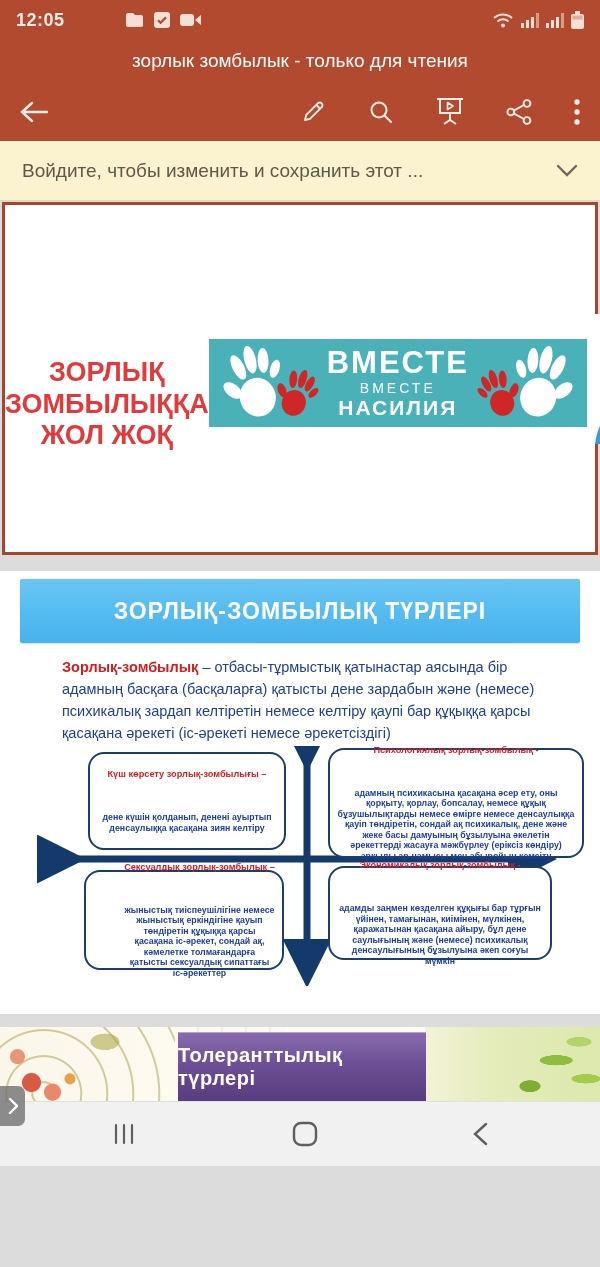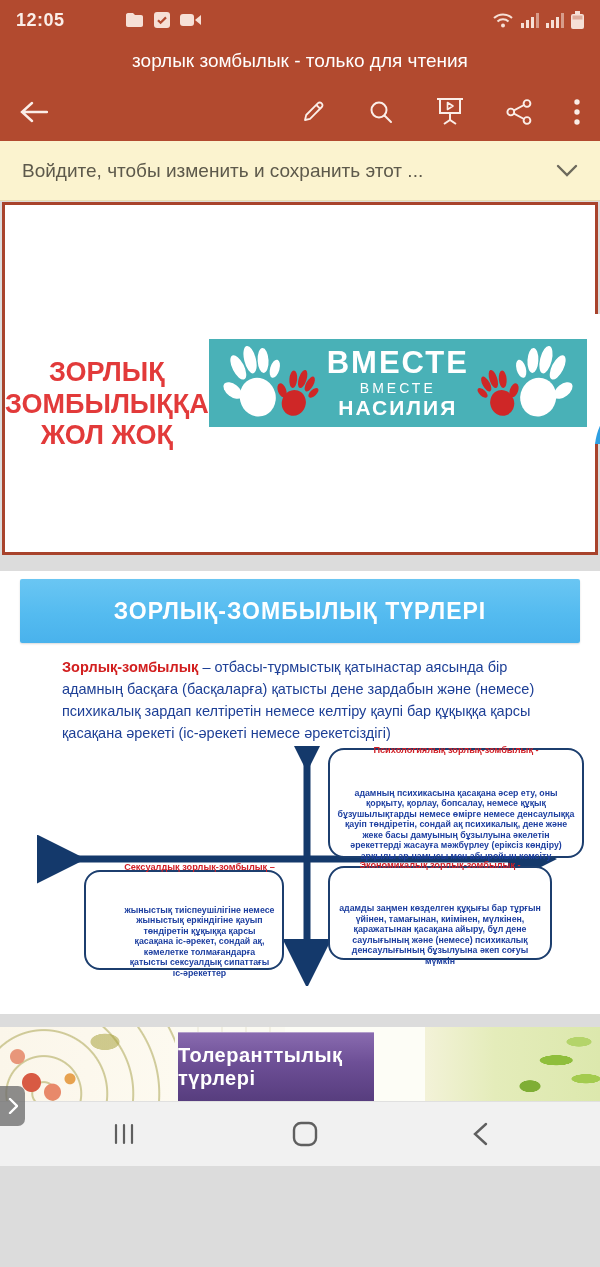--- a/index.html
+++ b/index.html
@@ -87,21 +87,21 @@
        linear-gradient(90deg,#fbf6ea 0%,#fdfaf0 100%);}
   .s3-floral-right{position:absolute;right:0;top:0;width:175px;height:100%;
      background:
        radial-gradient(ellipse at 75% 45%, #8fbe3c 0 16px, rgba(143,190,60,0) 17px),
        radial-gradient(ellipse at 92% 70%, #a3cb4e 0 14px, rgba(163,203,78,0) 15px),
        radial-gradient(ellipse at 60% 80%, #7fae35 0 10px, rgba(127,174,53,0) 11px),
        radial-gradient(ellipse at 88% 20%, #b4d46a 0 12px, rgba(180,212,106,0) 13px),
        linear-gradient(90deg,#f3f2d8 0%,#e4ecba 40%,#dce8ad 100%);}
   .s3-stripes{position:absolute;left:175px;top:0;width:110px;height:100%;
      background:repeating-linear-gradient(90deg,#fbfaf2 0 22px,#f1efe2 22px 24px);}
-  .s3-button{position:absolute;left:178px;top:5px;width:196px;height:69px;
+  .s3-button{position:absolute;left:178px;top:5px;width:248px;height:69px;
      background:linear-gradient(180deg,#8a6cb0 0%,#6d4f96 45%,#573d7e 100%);
      border:1px solid #4a346;border-bottom:none;display:flex;align-items:center;justify-content:center;
      color:#ffffff;font-size:20px;font-weight:bold;letter-spacing:.5px;
      box-shadow:inset 0 1px 0 rgba(255,255,255,.35);}
 
   
   .nav-bar{height:65px;background:#f1f1f1;display:flex;align-items:center;
            justify-content:space-between;padding:0 112px;border-top:1px solid #e0e0e0;}
   .nav-btn{display:flex;align-items:center;justify-content:center;cursor:pointer;}
 </style>
@@ -303,20 +303,24 @@
       <svg class="axes" width="600" height="240" viewBox="0 0 600 240">
         <defs>
           <marker id="ah" markerWidth="7" markerHeight="7" refX="5" refY="3.5" orient="auto">
             <path d="M0,0 L7,3.5 L0,7 Z" fill="#14396b"></path>
           </marker>
         </defs>
         <line x1="72" y1="113" x2="543" y2="113" stroke="#14396b" stroke-width="7" marker-start="url(#ah)" marker-end="url(#ah)"></line>
         <line x1="307" y1="12" x2="307" y2="228" stroke="#14396b" stroke-width="7" marker-start="url(#ah)" marker-end="url(#ah)"></line>
       </svg>
 
+      <div class="qbox tl">
+        <div class="qtitle">Күш көрсету зорлық-зомбылығы –</div>
+        <div class="qbody">дене күшін қолданып, денені ауыртып денсаулыққа қасақана зиян келтіру</div>
+      </div>
       <div class="qbox tr">
         <div class="qtitle">Психологиялық зорлық-зомбылық -</div>
         <div class="qbody">адамның психикасына қасақана әсер ету, оны қорқыту, қорлау, бопсалау, немесе құқық бұзушылықтарды немесе өмірге немесе денсаулыққа қауіп төндіретін, сондай ақ психикалық, дене және жеке басы дамуының  бұзылуына әкелетін әрекеттерді жасауға мәжбүрлеу (еріксіз көндіру) арқылы ар-намысы мен абыройын кемсіту</div>
       </div>
       <div class="qbox bl">
         <div class="qtitle">Сексуалдық зорлық-зомбылық –</div>
         <div class="qbody">жыныстық  тиіспеушілігіне немесе жыныстық еркіндігіне қауып төндіретін құқыққа қарсы қасақана іс-әрекет, сондай ақ, кәмелетке толмағандарға қатысты сексуалдық сипаттағы іс-әрекеттер</div>
       </div>
       <div class="qbox br">
         <div class="qtitle">Экономикалық зорлық-зомбылық -</div>

